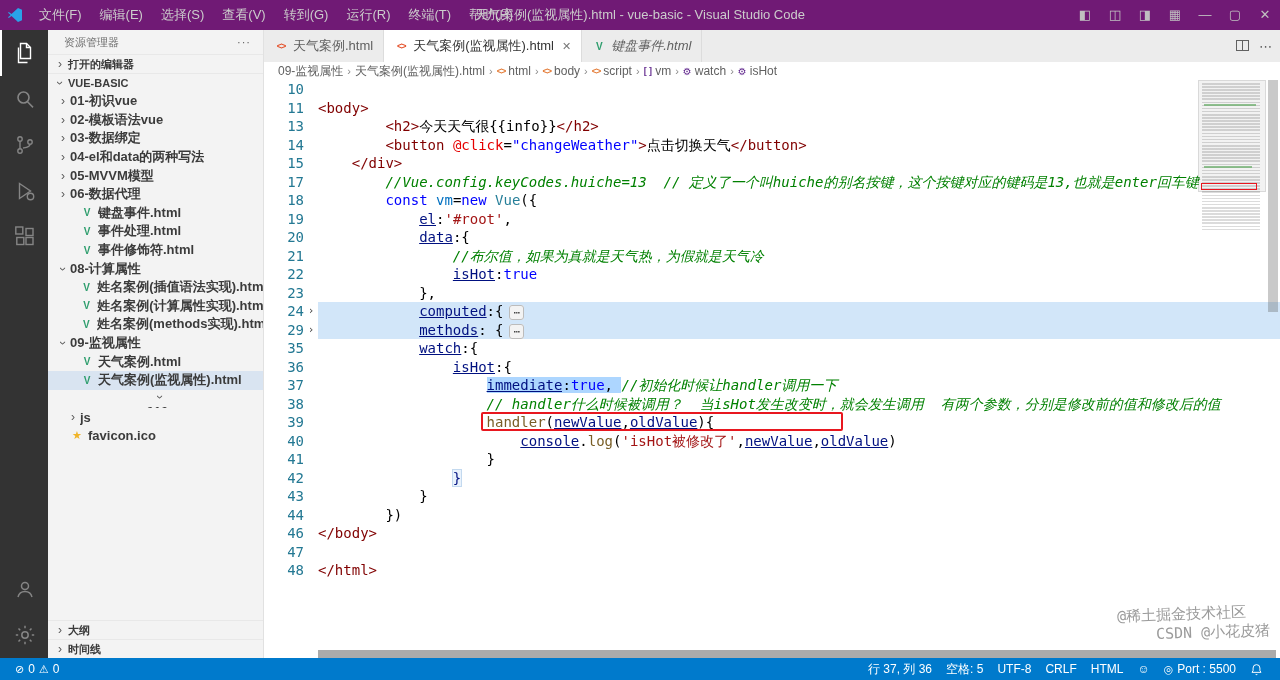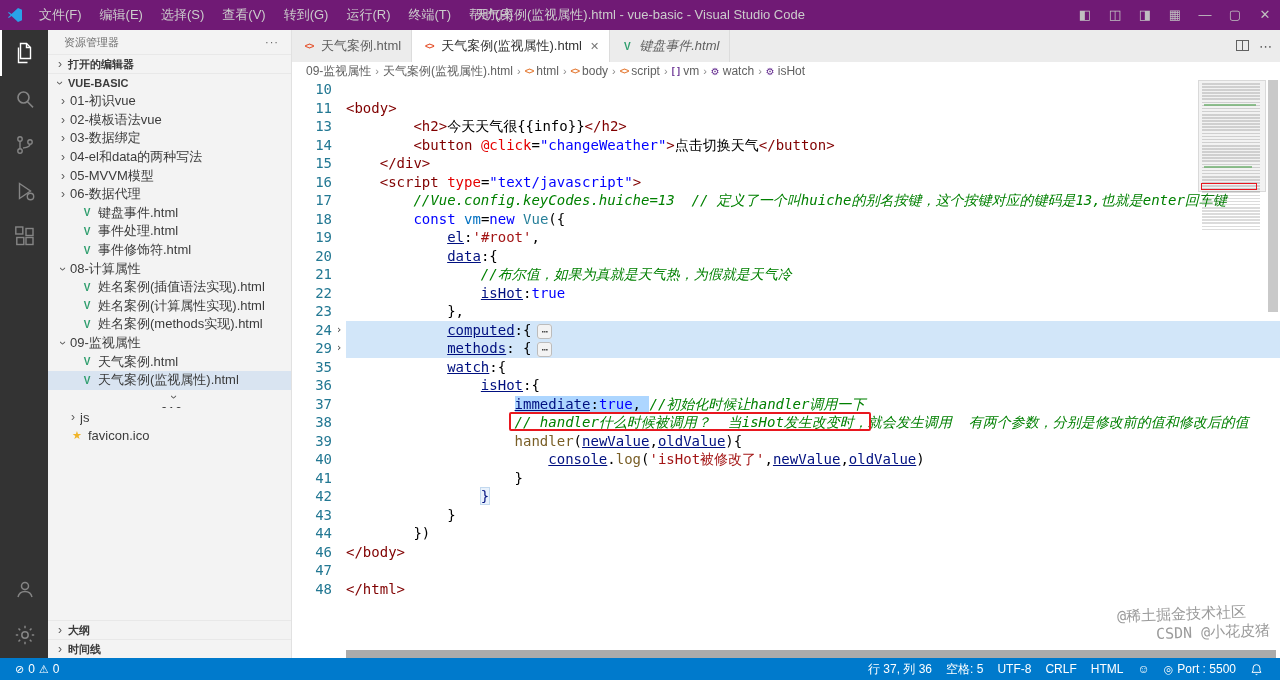--- a/index.html
+++ b/index.html
@@ -21,36 +21,36 @@
   .main { flex:1; display:flex; min-height:0; }
 
   
   .activitybar { width:48px; background:#333333; display:flex; flex-direction:column; align-items:center; }
   .ab-item { width:48px; height:46px; display:flex; align-items:center; justify-content:center;
              color:#858585; border-left:2px solid transparent; }
   .ab-item.active { color:#ffffff; border-left:2px solid #ffffff; }
   .ab-bottom { margin-top:auto; width:48px; display:flex; flex-direction:column; align-items:center; }
 
   
-  .sidebar { width:244px; background:#f3f3f3; border-right:1px solid #e1e1e1; position:relative;
+  .sidebar { width:216px; background:#f3f3f3; border-right:1px solid #e1e1e1; position:relative;
              font-size:13px; color:#3b3b3b; overflow:hidden; }
   .sb-title { height:24px; display:flex; align-items:center; padding:0 12px 0 16px; font-size:11px; color:#6f6f6f; }
   .sb-title .dots { margin-left:auto; color:#616161; letter-spacing:1px; }
   .sb-sec { height:19px; display:flex; align-items:center; font-size:11px; font-weight:bold; color:#3b3b3b;
             padding-left:4px; border-top:1px solid #e8e8e8; }
   .sb-sec .chev { width:16px; text-align:center; font-weight:normal; }
   .tree-row { height:18.6px; display:flex; align-items:center; white-space:nowrap; overflow:hidden; cursor:pointer; }
   .tree-row.selected { background:#d9e4f1; }
   .chev { display:inline-block; width:14px; text-align:center; color:#5a5a5a; font-size:12px; transform:none; }
   .chev.open { transform:rotate(90deg); }
   .chev.nochev { visibility:hidden; }
   .ficon { width:14px; text-align:center; font-size:10px; font-weight:bold; margin-right:4px; }
   .ficon.vue { color:#2f9e6e; }
   .ficon.star { color:#f0b429; font-size:11px; }
-  .tlabel { overflow:hidden; }
+  .tlabel { overflow:hidden;font-weight:bold; }
   .sb-bottom { position:absolute; left:0; right:0; bottom:0; background:#f3f3f3; }
 
   
   .editor-col { flex:1; display:flex; flex-direction:column; min-width:0; background:#ffffff; }
 
   
   .tabbar { height:32px; background:#ececec; display:flex; align-items:stretch; flex:0 0 32px; position:relative; }
   .tab { display:flex; align-items:center; padding:0 10px; font-size:13px; color:#5f5f5f;
          background:#ececec; border-right:1px solid #dcdcdc; cursor:pointer; white-space:nowrap; }
   .tab .ficon { margin-right:5px; }
@@ -387,21 +387,20 @@
             <span>isHot</span>
           </span>
         </div>
       <div class="code-area">
         <div id="code-lines">
             <div class="crow"><span class="lnum">10</span><span class="chevcol"></span><span class="ltext"></span></div>
             <div class="crow"><span class="lnum">11</span><span class="chevcol"></span><span class="ltext"><span class="tk-tag">&lt;body&gt;</span></span></div>
             <div class="crow"><span class="lnum">13</span><span class="chevcol"></span><span class="ltext"><span class="tk-pln">        </span><span class="tk-tag">&lt;h2&gt;</span><span class="tk-pln">今天天气很{{info}}</span><span class="tk-tag">&lt;/h2&gt;</span></span></div>
             <div class="crow"><span class="lnum">14</span><span class="chevcol"></span><span class="ltext"><span class="tk-pln">        </span><span class="tk-tag">&lt;button</span><span class="tk-pln"> </span><span class="tk-attr">@click</span><span class="tk-pln">=</span><span class="tk-aval">"changeWeather"</span><span class="tk-tag">&gt;</span><span class="tk-pln">点击切换天气</span><span class="tk-tag">&lt;/button&gt;</span></span></div>
             <div class="crow"><span class="lnum">15</span><span class="chevcol"></span><span class="ltext"><span class="tk-pln">    </span><span class="tk-tag">&lt;/div&gt;</span></span></div>
-            <div class="crow"><span class="lnum">16</span><span class="chevcol"></span><span class="ltext"><span class="tk-pln">    </span><span class="tk-tag">&lt;script</span><span class="tk-pln"> </span><span class="tk-attr">type</span><span class="tk-pln">=</span><span class="tk-aval">"text/javascript"</span><span class="tk-tag">&gt;</span></span></div>
             <div class="crow"><span class="lnum">17</span><span class="chevcol"></span><span class="ltext"><span class="tk-pln">        </span><span class="tk-cmt">//Vue.config.keyCodes.huiche=13  // 定义了一个叫huiche的别名按键，这个按键对应的键码是13,也就是enter回车键</span></span></div>
             <div class="crow"><span class="lnum">18</span><span class="chevcol"></span><span class="ltext"><span class="tk-pln">        </span><span class="tk-kw">const</span><span class="tk-pln"> </span><span class="tk-vconst">vm</span><span class="tk-pln">=</span><span class="tk-kw">new</span><span class="tk-pln"> </span><span class="tk-cls">Vue</span><span class="tk-pln">({</span></span></div>
             <div class="crow"><span class="lnum">19</span><span class="chevcol"></span><span class="ltext"><span class="tk-pln">            </span><span class="tk-prop">el</span><span class="tk-pln">:</span><span class="tk-str">'#root'</span><span class="tk-pln">,</span></span></div>
             <div class="crow"><span class="lnum">20</span><span class="chevcol"></span><span class="ltext"><span class="tk-pln">            </span><span class="tk-prop">data</span><span class="tk-pln">:{</span></span></div>
             <div class="crow"><span class="lnum">21</span><span class="chevcol"></span><span class="ltext"><span class="tk-pln">                </span><span class="tk-cmt">//布尔值，如果为真就是天气热，为假就是天气冷</span></span></div>
             <div class="crow"><span class="lnum">22</span><span class="chevcol"></span><span class="ltext"><span class="tk-pln">                </span><span class="tk-prop">isHot</span><span class="tk-pln">:</span><span class="tk-kw">true</span></span></div>
             <div class="crow"><span class="lnum">23</span><span class="chevcol"></span><span class="ltext"><span class="tk-pln">            </span><span class="tk-pln">},</span></span></div>
             <div class="crow folded"><span class="lnum">24</span><span class="chevcol">›</span><span class="ltext"><span class="tk-pln">            </span><span class="tk-prop">computed</span><span class="tk-pln">:{</span><span class="tk-foldbadge">⋯</span></span></div>
             <div class="crow folded"><span class="lnum">29</span><span class="chevcol">›</span><span class="ltext"><span class="tk-pln">            </span><span class="tk-prop">methods</span><span class="tk-pln">: {</span><span class="tk-foldbadge">⋯</span></span></div>
             <div class="crow"><span class="lnum">35</span><span class="chevcol"></span><span class="ltext"><span class="tk-pln">            </span><span class="tk-prop">watch</span><span class="tk-pln">:{</span></span></div>

